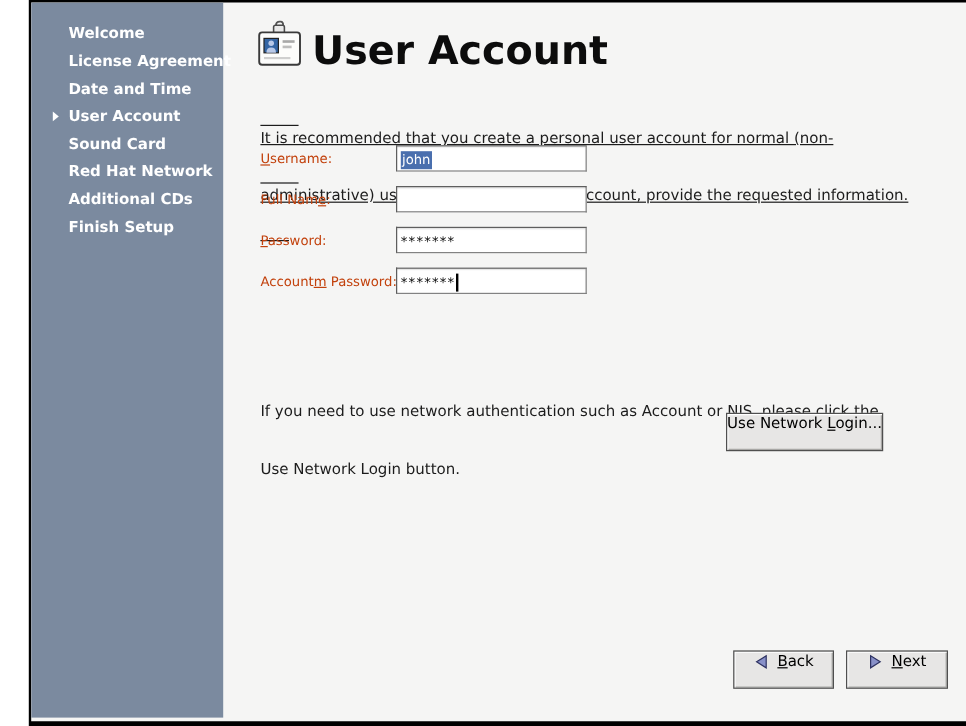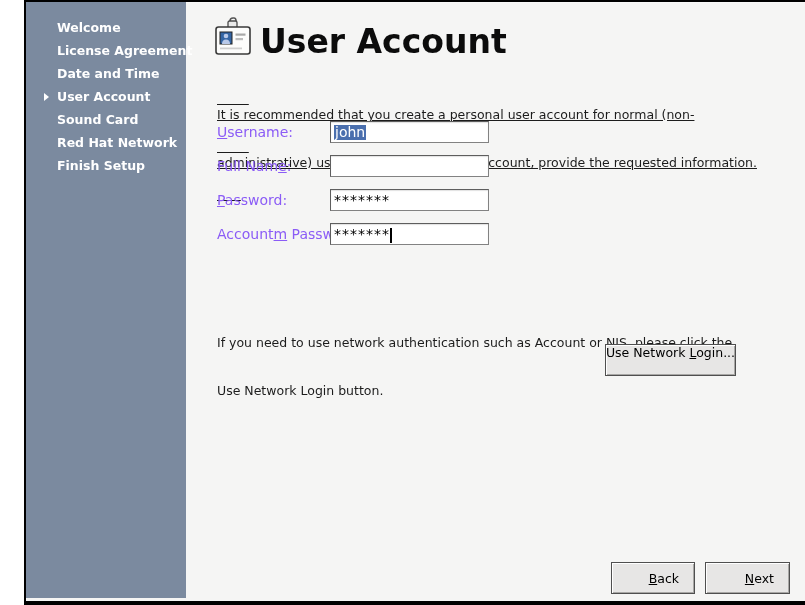--- a/index.html
+++ b/index.html
@@ -79,23 +79,23 @@
 
   
   .form-row { position: absolute; left: 31px; width: 460px; height: 22px; }
   .row-1 { top: 119px; }
   .row-2 { top: 153px; }
   .row-3 { top: 187px; }
   .row-4 { top: 221px; }
 
   .form-label {
     display: inline-block;
-    font-size: 14px;
+    font-size: 11px;
     line-height: 22px;
-    color: #8b5cf6;
+    color: #c2410c;
     white-space: nowrap;
   }
   .mn { text-decoration: underline; }
 
   .textbox {
     position: absolute;
     left: 113px;
     top: 0;
     width: 159px;
     height: 22px;
@@ -103,21 +103,21 @@
     border: 1px solid #828282;
     border-top-color: #5e5e5e;
     border-left-color: #5e5e5e;
     box-shadow: inset 0 1px 1px rgba(0,0,0,0.12);
     cursor: text;
     overflow: hidden;
   }
   .tb-text {
     display: inline-block;
     margin: 3px 0 0 3px;
-    font-size: 14px;
+    font-size: 11px;
     line-height: 15px;
     color: #000000;
     white-space: pre;
   }
   .sel { background: var(--selection-bg, #4a6fae); color: #ffffff; padding: 0 1px; }
   .pw { letter-spacing: 1px; }
   .caret {
     display: inline-block;
     width: 2px;
     height: 15px;
@@ -144,21 +144,21 @@
     background: #e7e6e5;
     border: 1px solid #4f4f4f;
     box-shadow: inset 1px 1px 0 #ffffff, inset -1px -1px 0 #a8a7a5;
     font-family: "DejaVu Sans", "Liberation Sans", sans-serif;
     font-size: 12.5px;
     color: #000000;
     padding: 15px;
     cursor: pointer;
   }
   .network-btn { position: absolute; left: 419px; top: 342px; width: 131px; height: 26px; }
-  .nav-btn { position: absolute; top: 560px; height: 27px; flex-direction: column; }
+  .nav-btn { position: absolute; top: 540px; height: 27px; }
   .back-btn { left: 425px; width: 84px; }
   .next-btn { left: 519px; width: 85px; }
   .btn-arrow { margin-right: 7px; }
   .arrow-glyph { fill: var(--button-arrow, #8890c8); stroke: #2e3262; stroke-width: 1; }
   .btn-text { white-space: nowrap; }
 </style>
 </head>
 <body>
 
 <div class="window">
@@ -176,20 +176,23 @@
       </div>
       <div class="side-item active">
         <span class="tri"></span>
         <span class="item-label">User Account</span>
       </div>
       <div class="side-item">
         <span class="item-label">Sound Card</span>
       </div>
       <div class="side-item">
         <span class="item-label">Red Hat Network</span>
+      </div>
+      <div class="side-item">
+        <span class="item-label">Additional CDs</span>
       </div>
       <div class="side-item">
         <span class="item-label">Finish Setup</span>
       </div>
     </aside>
 
     <main class="content">
 
       <svg class="hdr-icon" width="40" height="44" viewBox="0 0 40 44">
         <path d="M17 12 L17 6 Q17 3 20 3 L21 3 Q23 3 23 6 L23 8" fill="none" stroke="#555555" stroke-width="1.5"></path>

